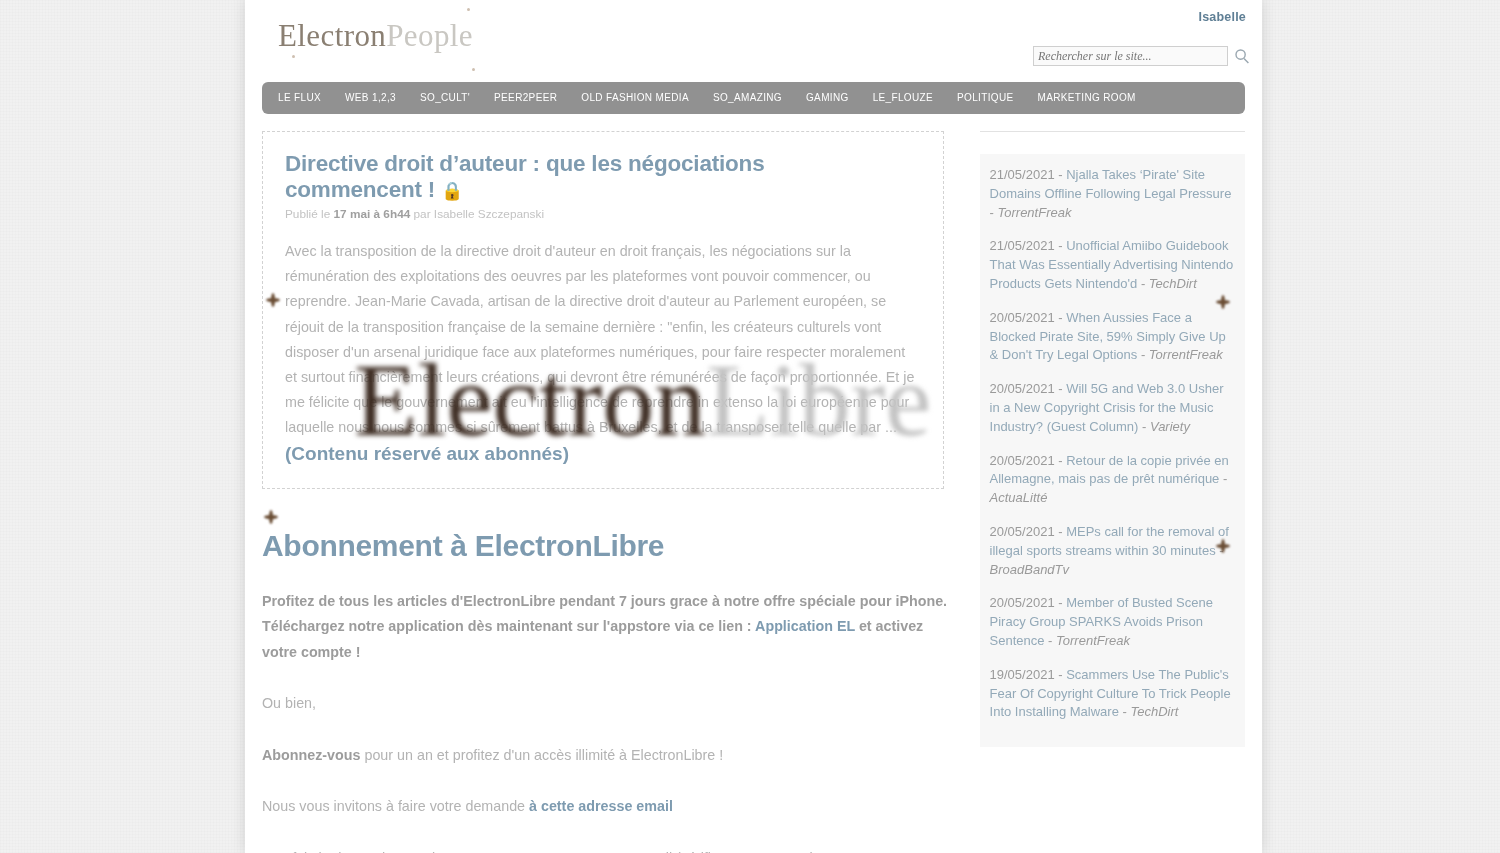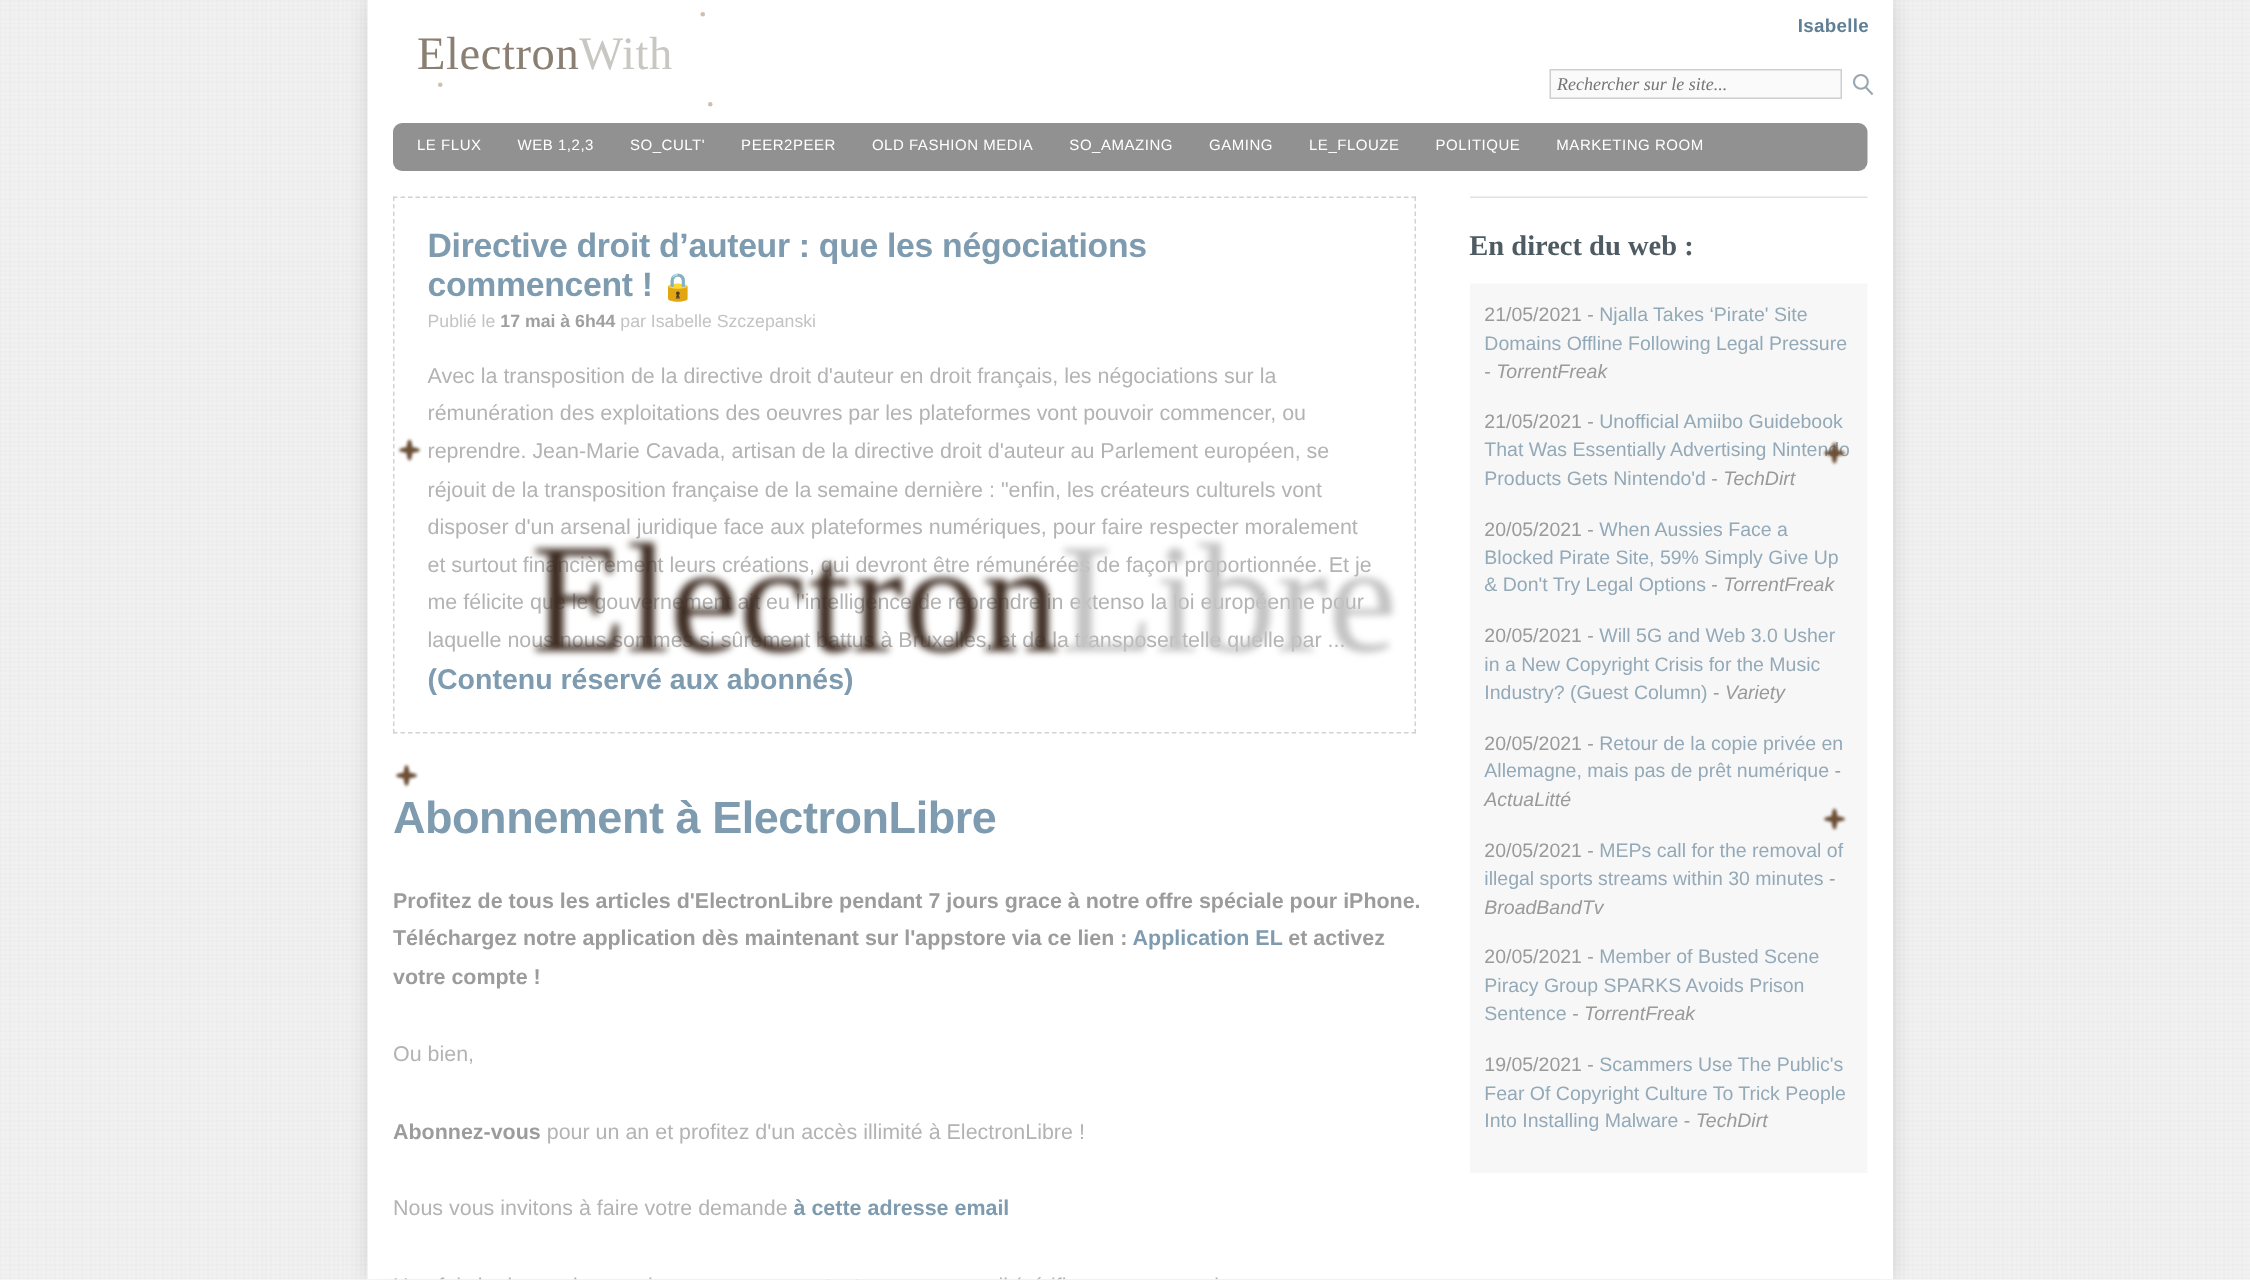--- a/index.html
+++ b/index.html
@@ -245,21 +245,21 @@
 </style>
 </head>
 <body>
 
 <div id="outer-bg"></div>
 
 <div id="page">
 
   <div id="header">
     <div id="logo">
-      <span class="l1">Electron</span><span class="l2">With</span>
+      <span class="l1">Electron</span><span class="l2">People</span>
     </div>
     <a href="#" id="connexion">Isabelle</a>
     <div id="searchwrap">
       <input id="search-input" type="text" placeholder="Rechercher sur le site..." style="">
       <button id="search-btn">
         <span>
           <svg width="16" height="16" viewBox="0 0 16 16" aria-hidden="true">
             <circle cx="6.6" cy="6.6" r="4.6" fill="none" stroke="#9aa7b0" stroke-width="1.4"></circle>
             <line x1="10" y1="10.4" x2="14.4" y2="15" stroke="#9aa7b0" stroke-width="1.4"></line>
           </svg>
@@ -300,21 +300,20 @@
         <p>Ou bien,</p>
         <p><b>Abonnez-vous</b><span> pour un an et profitez d'un accès illimité à ElectronLibre !</span></p>
         <p><span>Nous vous invitons à faire votre demande </span><a href="#">à cette adresse email</a></p>
         <p>Une fois la demande soumise, nous vous contacterons par email (vérifiez vos spams si vous ne recevez</p>
       </div>
 
     </div>
 
     <div id="sidebar">
       <div id="sidebar-rule"></div>
-      <h3>En direct du web :</h3>
       <div id="feedlist">
         <div class="feed-item"><span>21/05/2021</span> - <a href="#">Njalla Takes ‘Pirate' Site Domains Offline Following Legal Pressure</a> - <i>TorrentFreak</i></div>
         <div class="feed-item"><span>21/05/2021</span> - <a href="#">Unofficial Amiibo Guidebook That Was Essentially Advertising Nintendo Products Gets Nintendo'd</a> - <i>TechDirt</i></div>
         <div class="feed-item"><span>20/05/2021</span> - <a href="#">When Aussies Face a Blocked Pirate Site, 59% Simply Give Up &amp; Don't Try Legal Options</a> - <i>TorrentFreak</i></div>
         <div class="feed-item"><span>20/05/2021</span> - <a href="#">Will 5G and Web 3.0 Usher in a New Copyright Crisis for the Music Industry? (Guest Column)</a> - <i>Variety</i></div>
         <div class="feed-item"><span>20/05/2021</span> - <a href="#">Retour de la copie privée en Allemagne, mais pas de prêt numérique</a> - <i>ActuaLitté</i></div>
         <div class="feed-item"><span>20/05/2021</span> - <a href="#">MEPs call for the removal of illegal sports streams within 30 minutes</a> - <i>BroadBandTv</i></div>
         <div class="feed-item"><span>20/05/2021</span> - <a href="#">Member of Busted Scene Piracy Group SPARKS Avoids Prison Sentence</a> - <i>TorrentFreak</i></div>
         <div class="feed-item"><span>19/05/2021</span> - <a href="#">Scammers Use The Public's Fear Of Copyright Culture To Trick People Into Installing Malware</a> - <i>TechDirt</i></div>
       </div>

